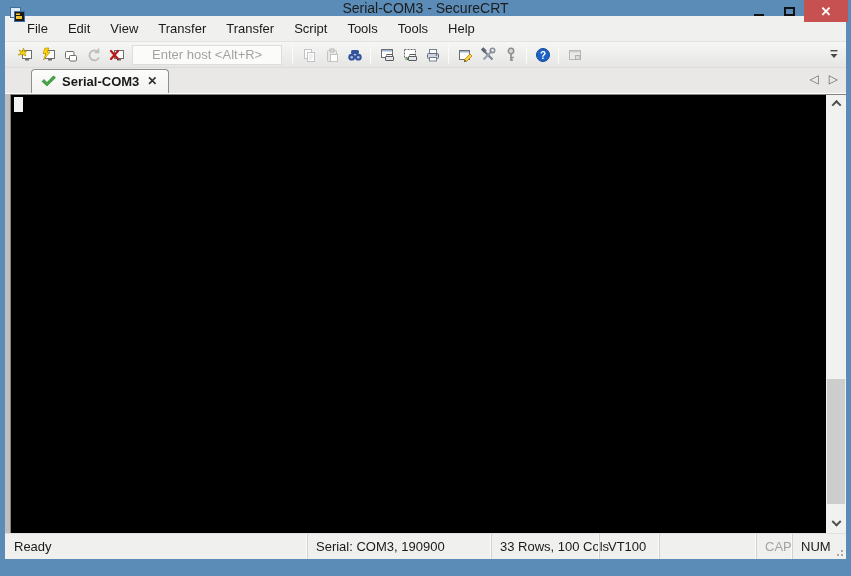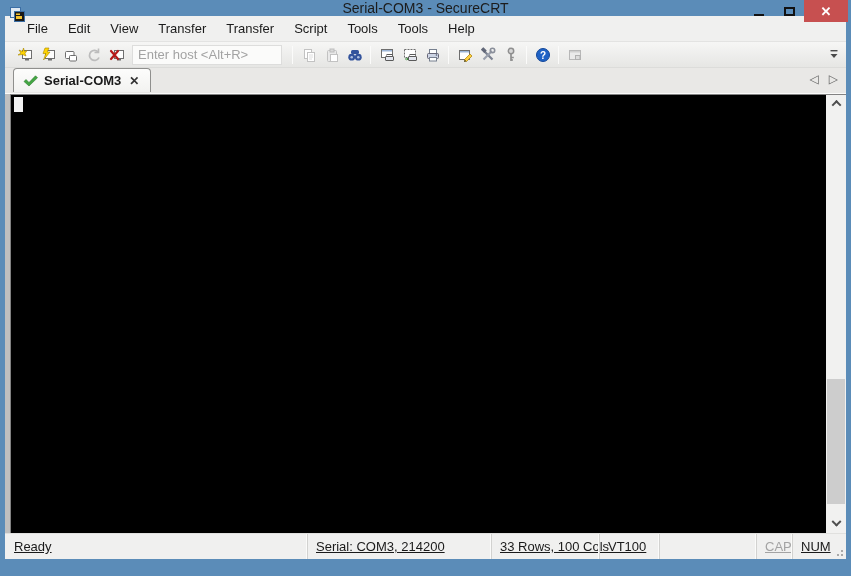--- a/index.html
+++ b/index.html
@@ -20,26 +20,26 @@
   .body{height:548px;border-left:5px solid var(--frame,#5b8cb8);border-right:5px solid var(--frame,#5b8cb8);border-bottom:5px solid var(--frame,#5b8cb8);display:flex;flex-direction:column;background:#be185d;}
 
   
   .menubar{height:26px;background:#f0f0ef;display:flex;align-items:center;padding-left:12px;border-bottom:1px solid #e3e3e2;}
   .menu-item{padding:3px 10px;font-size:13px;color:#1a1a1a;}
 
   
   .toolbar{height:26px;background:linear-gradient(#f6f6f5,#e6e6e4);display:flex;align-items:center;padding-left:8px;border-bottom:1px solid #dcdcda;position:relative;}
   .tbtn{width:23px;height:22px;display:flex;align-items:center;justify-content:center;border:1px solid transparent;border-radius:2px;}
   .tsep{width:1px;height:18px;background:#c9c9c7;border-right:1px solid #fbfbfa;margin:0 4px;}
-  .hostbox{width:150px;height:20px;margin:0 6px 0 4px;border:1px solid #dddddc;background:#fbfbfa;font-size:13px;color:#444;padding:0 5px;outline:none;}
+  .hostbox{width:150px;height:20px;margin:0 6px 0 4px;border:1px solid #dddddc;background:#fbfbfa;font-size:13px;color:#444;padding:0 19px;outline:none;}
   .hostbox::placeholder{color:#a3a3a3;}
   .tb-overflow{position:absolute;right:5px;top:5px;width:12px;height:14px;}
 
   
-  .tabbar{height:26px;background:#e9e8e6;display:flex;align-items:flex-start;padding-left:8px;position:relative;border-bottom:1px solid #fbfbfa;}
+  .tabbar{height:26px;background:#e9e8e6;display:flex;align-items:center;padding-left:26px;position:relative;border-bottom:1px solid #fbfbfa;}
   .tab{height:24px;display:flex;align-items:center;gap:6px;padding:0 9px;background:linear-gradient(#fdfdfc,#f2f2f0);border:1px solid #8f8f8d;border-bottom:none;border-radius:4px 4px 0 0;}
   .tab-label{font-size:13px;font-weight:bold;color:#1a1a1a;}
   .tab-close{font-size:12px;font-weight:bold;color:#333;padding:0 2px;line-height:1;}
   .tab-scrollers{position:absolute;right:8px;top:5px;display:flex;gap:10px;}
   .tab-scroll{font-size:12px;color:#666;line-height:1;}
 
   
   .client{flex:1;display:flex;background:#bfbfbf;padding-left:5px;min-height:0;}
   .terminal{flex:1;background:var(--terminal-bg,#000);position:relative;border-top:1px solid #828282;border-left:1px solid #828282;}
   .cursor{position:absolute;left:3px;top:2px;width:9px;height:15px;background:var(--cursor,#f2f2f2);}
@@ -48,21 +48,21 @@
   .scrollbar{width:20px;background:#f1f1f0;display:flex;flex-direction:column;border-top:1px solid #828282;}
   .sb-btn{height:17px;display:flex;align-items:center;justify-content:center;}
   .chev{width:7px;height:7px;border-left:2px solid #4e4e4e;border-top:2px solid #4e4e4e;}
   .chev.up{transform:rotate(45deg) translate(1px,1px);}
   .chev.down{transform:rotate(225deg) translate(2px,2px);}
   .sb-track{flex:1;position:relative;}
   .sb-thumb{position:absolute;left:1px;right:1px;top:66%;height:31%;background:#cdcdcd;}
 
   
   .statusbar{height:26px;background:#f0f0ef;display:flex;align-items:stretch;font-size:13px;color:#1a1a1a;border-top:1px solid #e0e0de;}
-  .seg{display:flex;align-items:center;padding:8px 8px;border-left:1px solid #d2d2d0;box-shadow:-1px 0 0 #fbfbfa;white-space:pre;text-decoration:underline;}
+  .seg{display:flex;align-items:center;padding:8px 8px;border-left:1px solid #d2d2d0;box-shadow:-1px 0 0 #fbfbfa;white-space:pre;}
   .seg-ready{flex:1;border-left:none;box-shadow:none;padding-left:9px;}
   .seg-conn{width:137px;}
   .seg-pos{width:47px;margin-top:48px;}
   .seg-size{width:108px;}
   .seg-emu{width:60px;}
   .seg-blank{width:97px;}
   .seg-cap{width:36px;color:#a3a3a3;}
   .seg-num{width:40px;font-weight:normal;}
   .grip{width:14px;display:flex;align-items:flex-end;justify-content:flex-end;padding:0 2px 2px 0;}
 </style>
@@ -264,21 +264,21 @@
           <div class="sb-thumb"></div>
         </div>
         <div class="sb-btn">
             <span class="chev down"></span>
           </div>
       </div>
     </div>
 
     <div class="statusbar">
       <span class="seg seg-ready">Ready</span>
-      <span class="seg seg-conn">Serial: COM3, 214200</span>
+      <span class="seg seg-conn">Serial: COM3, 190900</span>
       <span class="seg seg-pos">1,  1</span>
       <span class="seg seg-size">33 Rows, 100 Cols</span>
       <span class="seg seg-emu">VT100</span>
       <span class="seg seg-blank"></span>
       <span class="seg seg-cap">CAP</span>
       <span class="seg seg-num">NUM</span>
       <span class="grip">
         <svg width="10" height="10" viewBox="0 0 10 10">
           <rect x="7" y="7" width="2" height="2" fill="#a9a9a9"></rect>
           <rect x="7" y="3" width="2" height="2" fill="#a9a9a9"></rect>

